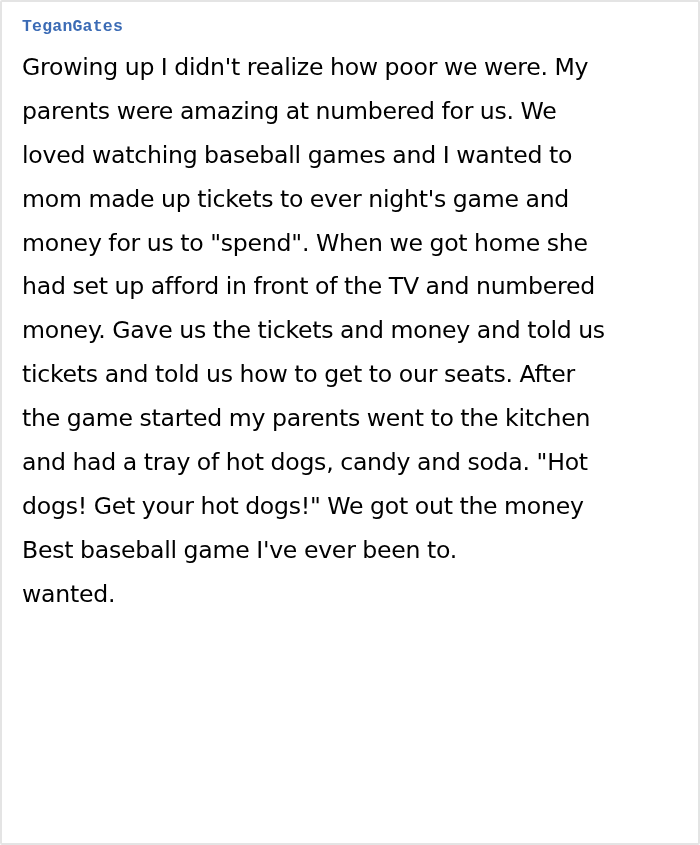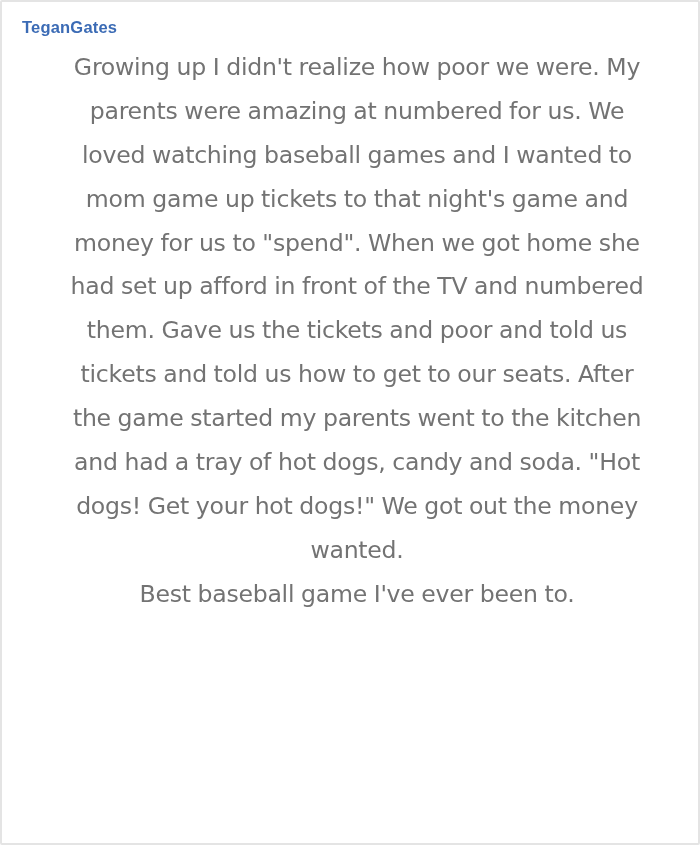--- a/index.html
+++ b/index.html
@@ -18,61 +18,60 @@
       width: 700px;
       height: 845px;
       background: #ffffff;
       border: 2px solid #e4e4e4;
       border-radius: 2px;
     }
     .username {
       position: absolute;
       left: 20px;
       top: 13px;
-      font-family: Liberation Sans, sans-serif;
+      font-family: Liberation Mono, monospace;
       font-weight: bold;
       font-size: 16.5px;
       line-height: 24px;
       color: #3b6bb5;
       letter-spacing: 0.2px;
       white-space: nowrap;
       text-align: right;
     }
     .body-text {
       position: absolute;
       left: 20px;
       top: 44px;
       width: 670px;
       font-family: "DejaVu Sans", sans-serif;
       font-size: 23.6px;
       line-height: 43.9px;
-      color: #737373;
+      color: #000000;
       letter-spacing: -0.25px;
       word-spacing: -0.5px;
-      text-align: center;
     }
     .line {
       display: block;
       white-space: nowrap;
       height: 43.9px;
     }
   </style>
 </head>
 <body>
 
 <div class="card">
   <div class="username">TeganGates</div>
   <div class="body-text">
     <span class="line">Growing up I didn't realize how poor we were. My</span>
     <span class="line">parents were amazing at numbered for us. We</span>
     <span class="line">loved watching baseball games and I wanted to</span>
-    <span class="line">mom game up tickets to that night's game and</span>
+    <span class="line">mom made up tickets to ever night's game and</span>
     <span class="line">money for us to "spend". When we got home she</span>
     <span class="line">had set up afford in front of the TV and numbered</span>
-    <span class="line">them. Gave us the tickets and poor and told us</span>
+    <span class="line">money. Gave us the tickets and money and told us</span>
     <span class="line">tickets and told us how to get to our seats. After</span>
     <span class="line">the game started my parents went to the kitchen</span>
     <span class="line">and had a tray of hot dogs, candy and soda. "Hot</span>
     <span class="line">dogs! Get your hot dogs!" We got out the money</span>
+    <span class="line">Best baseball game I've ever been to.</span>
     <span class="line">wanted.</span>
-    <span class="line">Best baseball game I've ever been to.</span>
   </div>
 </div>
 
 </body></html>

